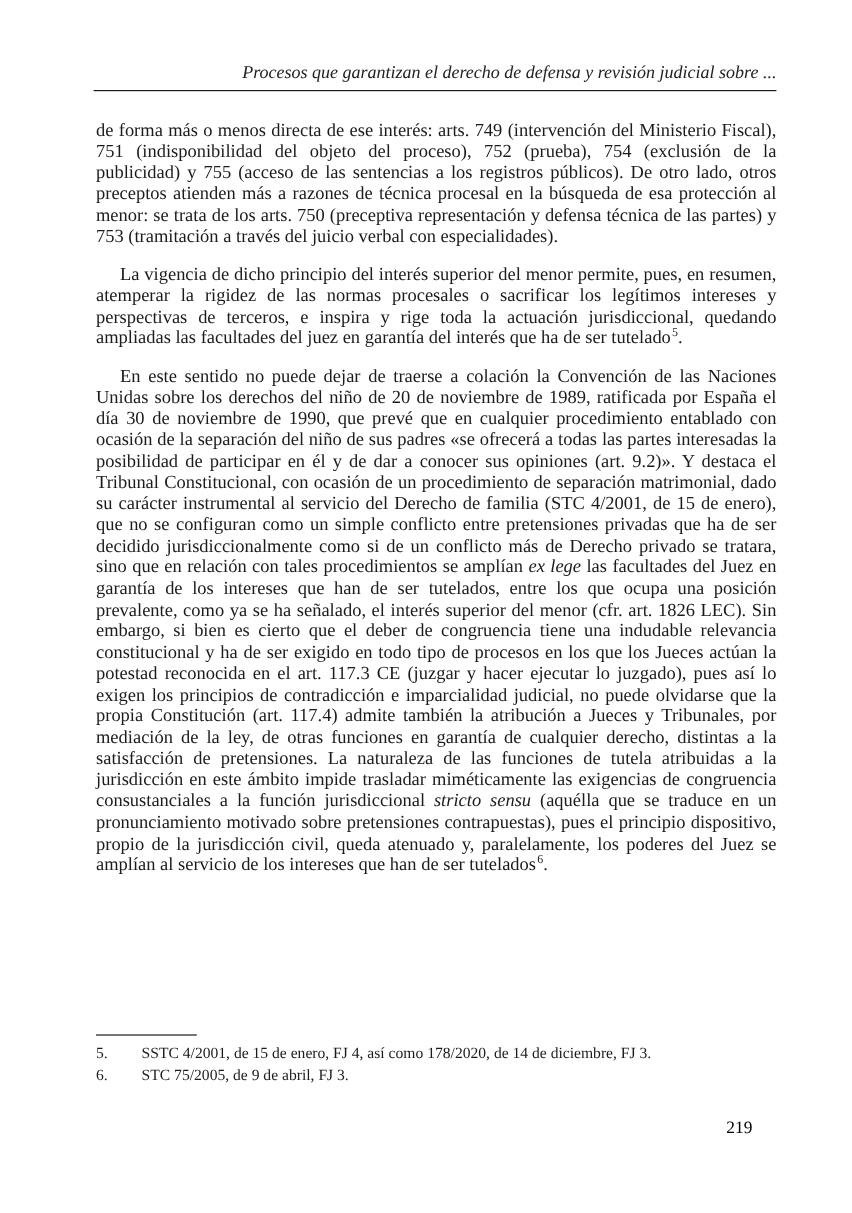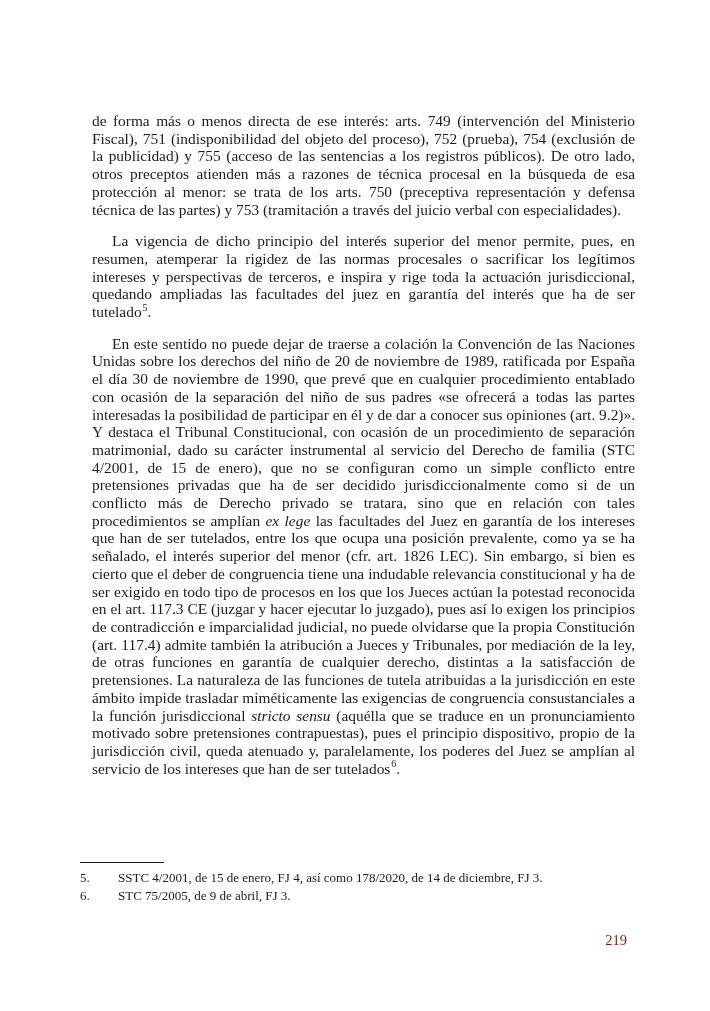--- a/index.html
+++ b/index.html
@@ -32,21 +32,21 @@
   .body-text {
     position: absolute;
     left: 80px;
     top: 100px;
     width: 567px;
     font-size: 15.4px;
     line-height: 17.7px;
     text-align: justify;
     color: #1b1b1b;
   }
-  .para { margin: 12px; }
+  .para { margin: 0; }
   .para + .para { margin-top: 14px; }
   .para.indent { text-indent: 20px; font-family: Liberation Serif, serif; }
   .it { font-style: italic; }
   sup.fn-ref {
     font-size: 10px;
     line-height: 0;
     vertical-align: super;
     margin-left: 1px;
   }
   .footnote-sep {
@@ -69,28 +69,29 @@
   .fn-num {
     width: 38px;
     flex-shrink: 0;
   }
   .fn-text { flex: 1; }
   .page-number {
     position: absolute;
     top: 932px;
     right: 83px;
     font-size: 14.5px;
-    color: #7f1d1d;
+    color: #000000;
   }
 </style>
 </head>
 <body>
 
 <div class="page">
 
+  <div class="running-header"><span>Procesos que garantizan el derecho de defensa y revisión judicial sobre ...</span></div>
 
   <div class="body-text">
 
     <p class="para"><span>de forma más o menos directa de ese interés: arts. 749 (intervención del Ministerio Fiscal), 751 (indisponibilidad del objeto del proceso), 752 (prueba), 754 (exclusión de la publicidad) y 755 (acceso de las sentencias a los registros públicos). De otro lado, otros preceptos atienden más a razones de técnica procesal en la búsqueda de esa protección al menor: se trata de los arts. 750 (preceptiva representación y defensa técnica de las partes) y 753 (tramitación a través del juicio verbal con especialidades).</span></p>
 
     <p class="para indent"><span>La vigencia de dicho principio del interés superior del menor permite, pues, en resumen, atemperar la rigidez de las normas procesales o sacrificar los legítimos intereses y perspectivas de terceros, e inspira y rige toda la actuación jurisdiccional, quedando ampliadas las facultades del juez en garantía del interés que ha de ser tutelado</span><sup class="fn-ref">5</sup><span>.</span></p>
 
     <p class="para indent"><span>En este sentido no puede dejar de traerse a colación la Convención de las Naciones Unidas sobre los derechos del niño de 20 de noviembre de 1989, ratificada por España el día 30 de noviembre de 1990, que prevé que en cualquier procedimiento entablado con ocasión de la separación del niño de sus padres «se ofrecerá a todas las partes interesadas la posibilidad de participar en él y de dar a conocer sus opiniones (art. 9.2)». Y destaca el Tribunal Constitucional, con ocasión de un procedimiento de separación matrimonial, dado su carácter instrumental al servicio del Derecho de familia (STC 4/2001, de 15 de enero), que no se configuran como un simple conflicto entre pretensiones privadas que ha de ser decidido jurisdiccionalmente como si de un conflicto más de Derecho privado se tratara, sino que en relación con tales procedimientos se amplían </span><span class="it">ex lege</span><span> las facultades del Juez en garantía de los intereses que han de ser tutelados, entre los que ocupa una posición prevalente, como ya se ha señalado, el interés superior del menor (cfr. art. 1826 LEC). Sin embargo, si bien es cierto que el deber de congruencia tiene una indudable relevancia constitucional y ha de ser exigido en todo tipo de procesos en los que los Jueces actúan la potestad reconocida en el art. 117.3 CE (juzgar y hacer ejecutar lo juzgado), pues así lo exigen los principios de contradicción e imparcialidad judicial, no puede olvidarse que la propia Constitución (art. 117.4) admite también la atribución a Jueces y Tribunales, por mediación de la ley, de otras funciones en garantía de cualquier derecho, distintas a la satisfacción de pretensiones. La naturaleza de las funciones de tutela atribuidas a la jurisdicción en este ámbito impide trasladar miméticamente las exigencias de congruencia consustanciales a la función jurisdiccional </span><span class="it">stricto sensu</span><span> (aquélla que se traduce en un pronunciamiento motivado sobre pretensiones contrapuestas), pues el principio dispositivo, propio de la jurisdicción civil, queda atenuado y, paralelamente, los poderes del Juez se amplían al servicio de los intereses que han de ser tutelados</span><sup class="fn-ref">6</sup><span>.</span></p>
 
   </div>

